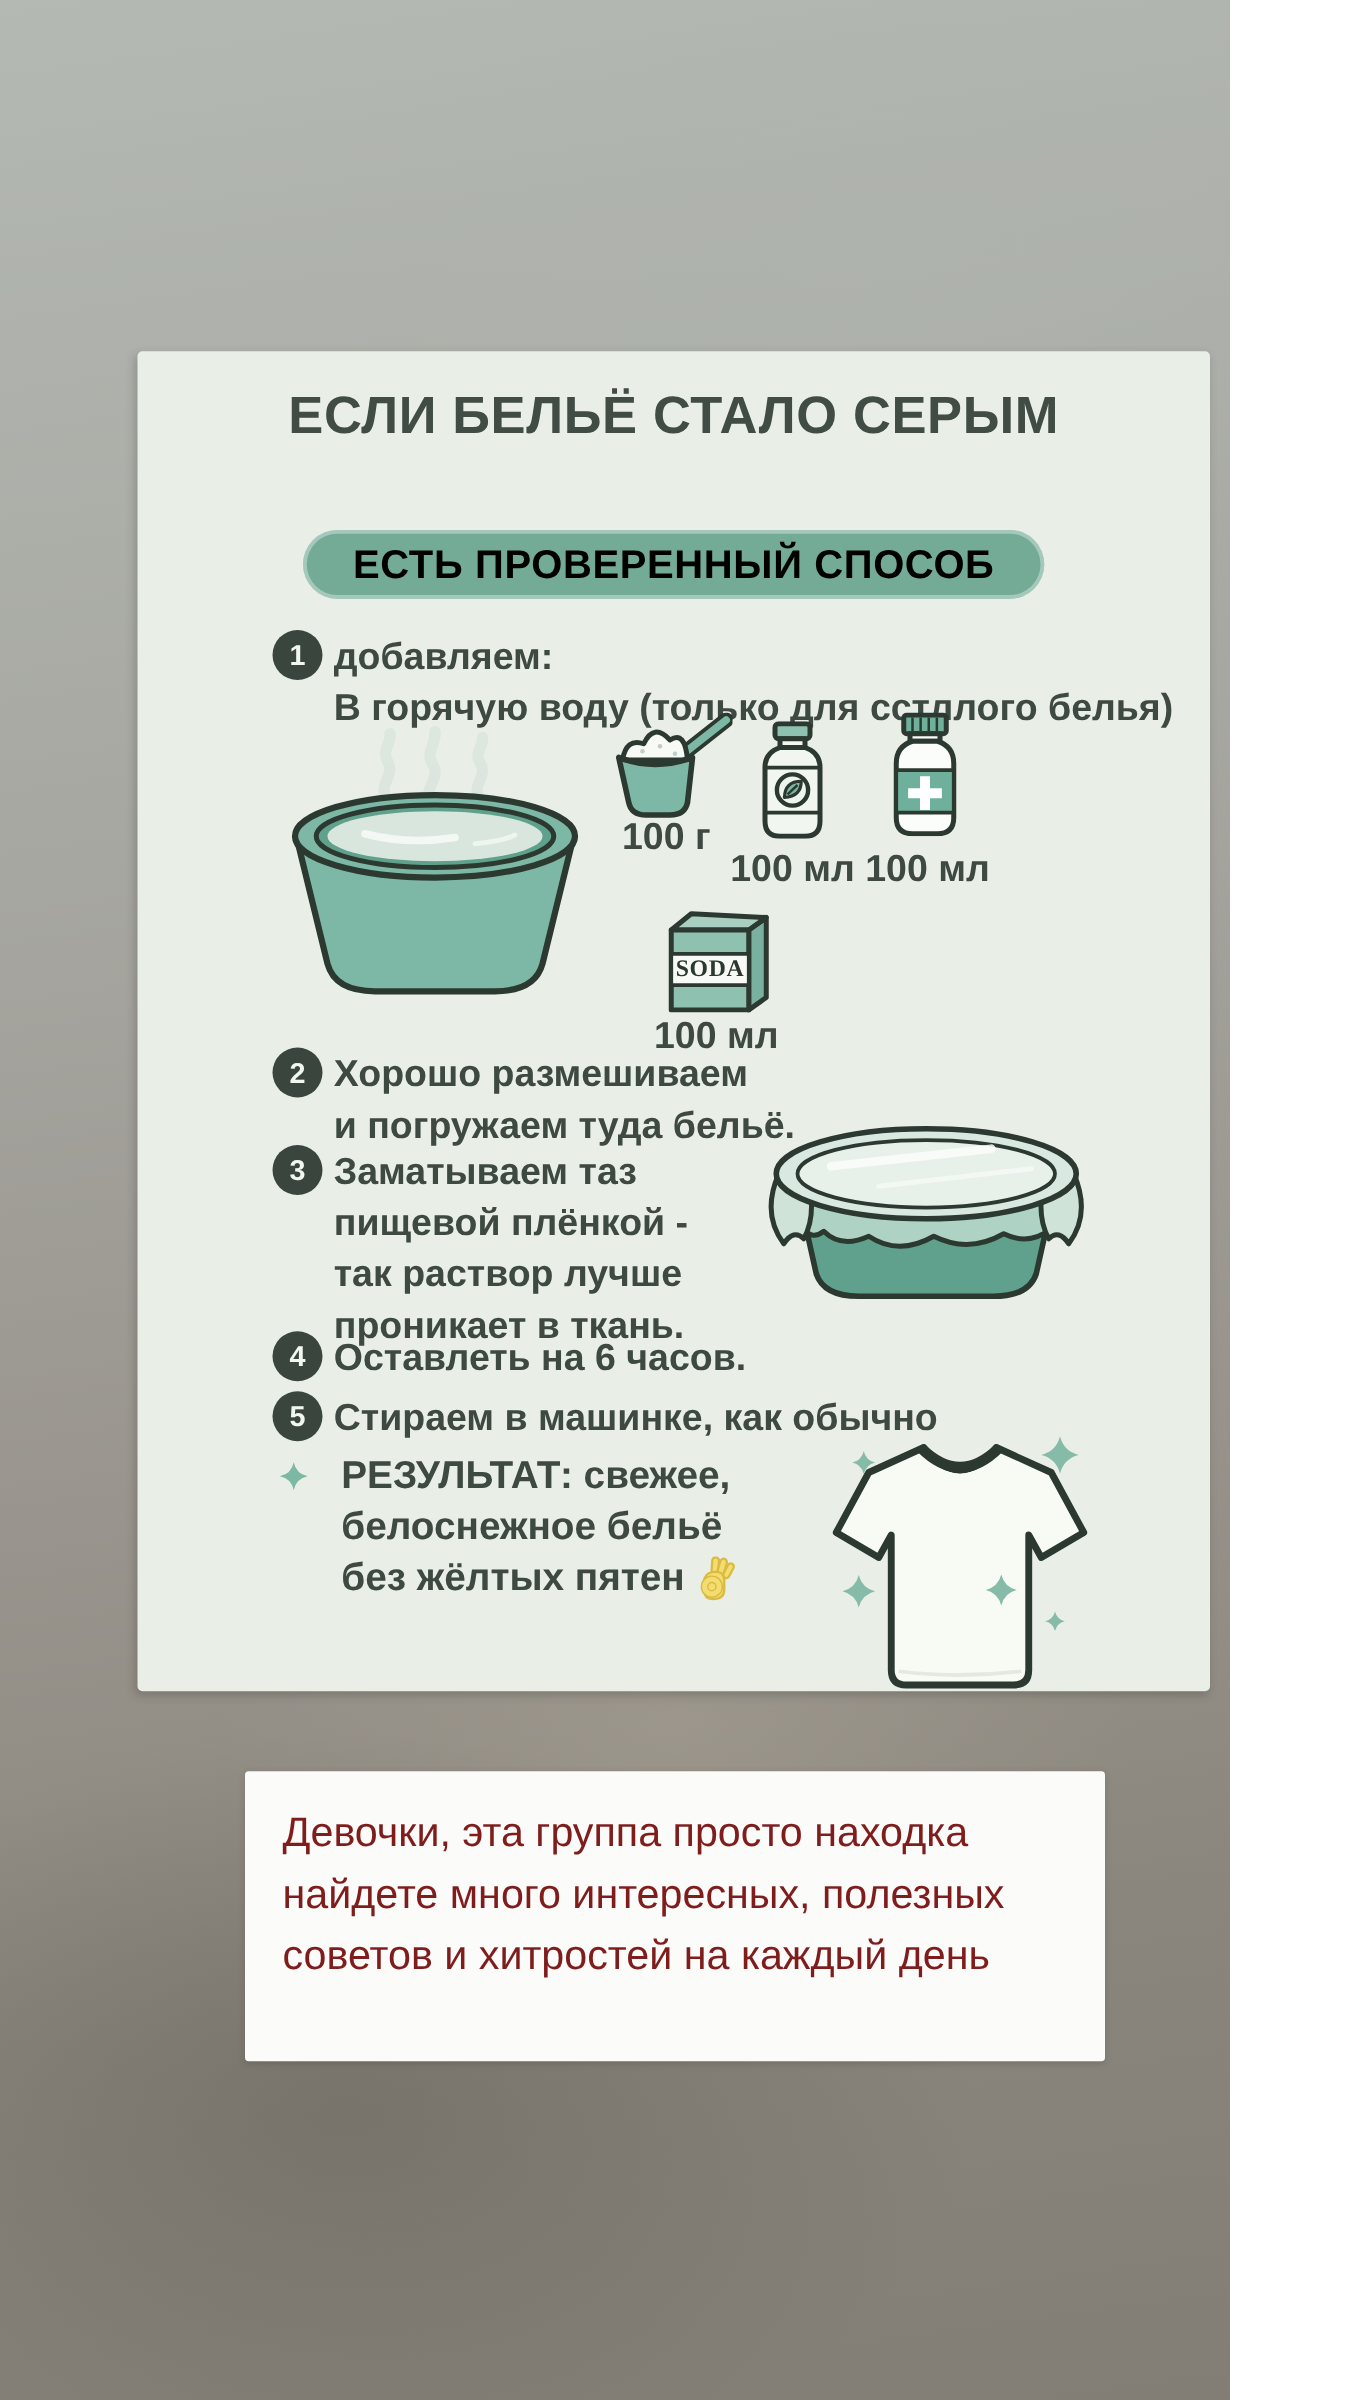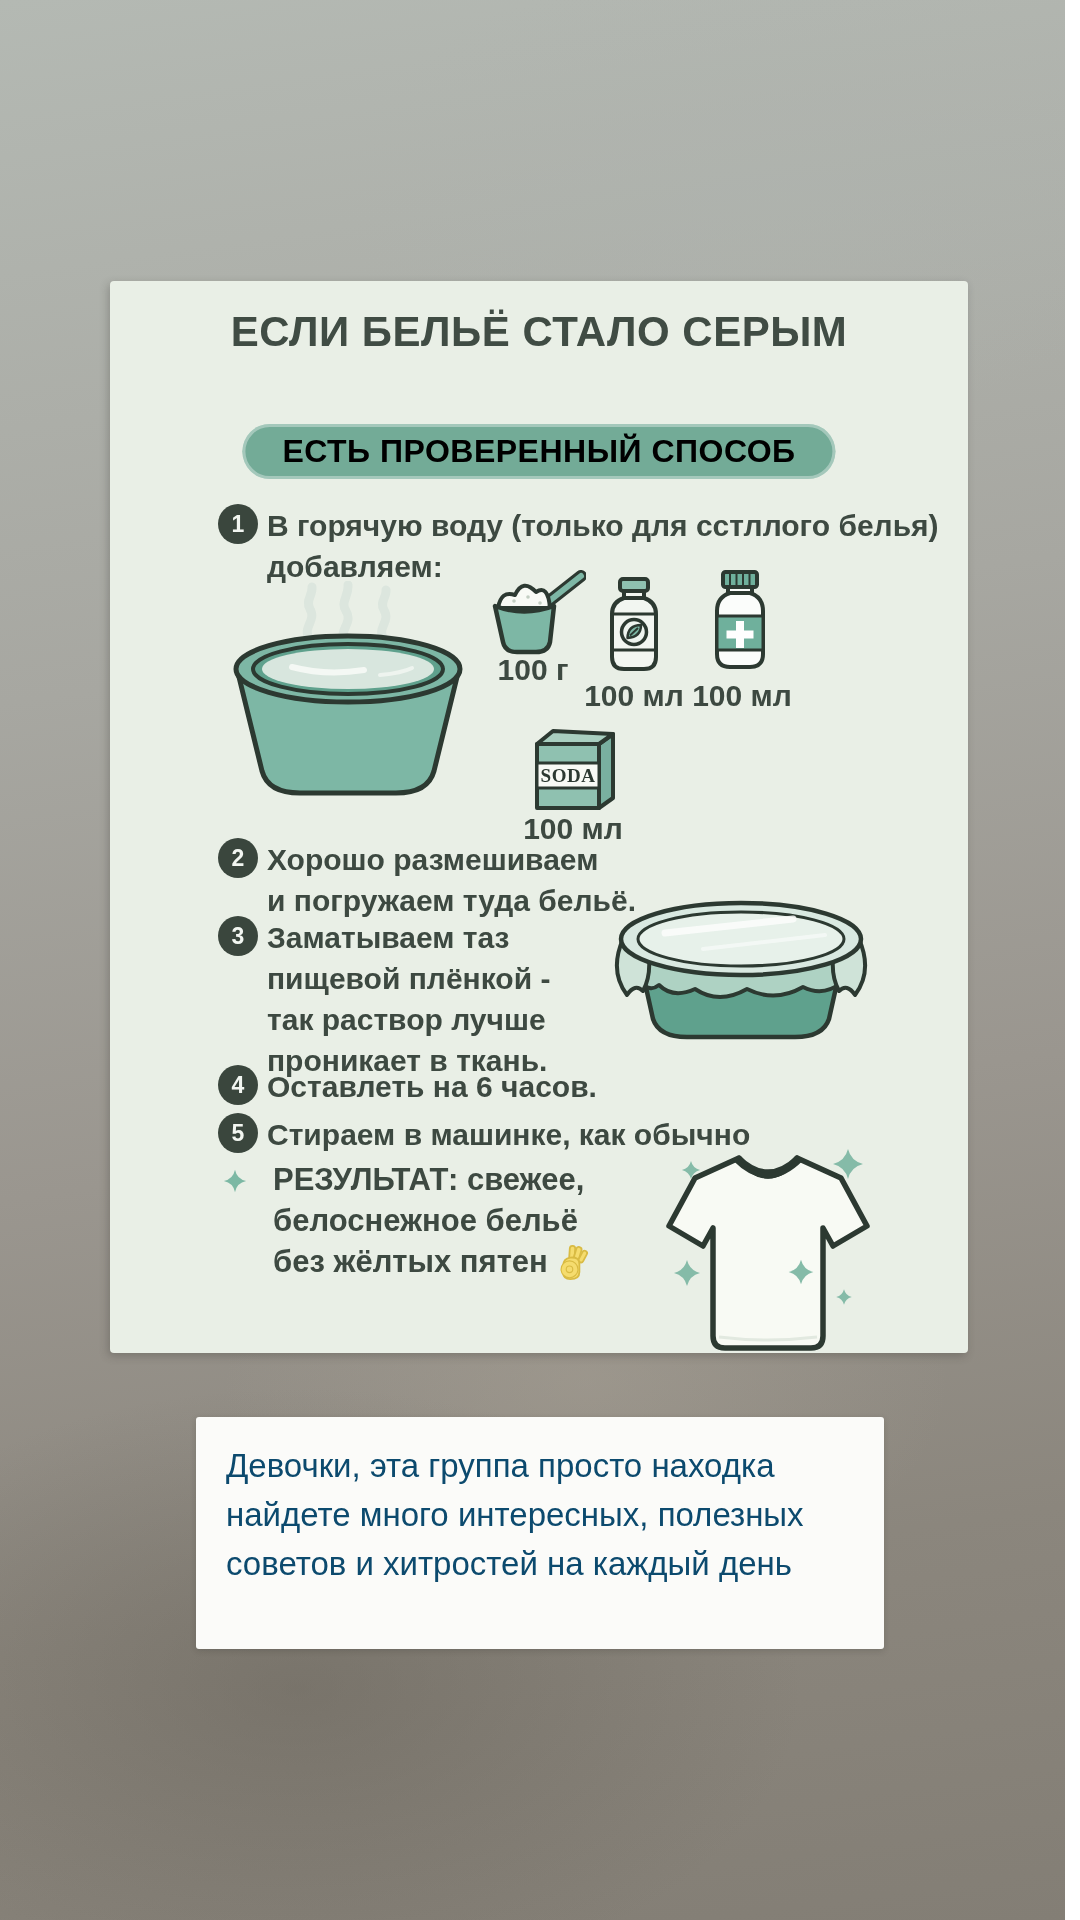--- a/index.html
+++ b/index.html
@@ -1,17 +1,17 @@
 <!DOCTYPE html>
 <html><head>
 <meta charset="utf-8">
 <style>
   html,body{margin:0;padding:0;}
   body{width:1080px;height:1920px;overflow:hidden;font-family:"Liberation Sans",sans-serif;}
-  .stage{position:relative;width:1065px;height:1920px;
+  .stage{position:relative;width:984px;height:1920px;
     background:
       radial-gradient(ellipse 620px 330px at 72% 10%, rgba(175,180,175,.55), rgba(0,0,0,0) 70%),
       radial-gradient(ellipse 700px 420px at 28% 88%, rgba(100,95,86,.45), rgba(0,0,0,0) 72%),
       radial-gradient(ellipse 520px 300px at 55% 72%, rgba(180,172,158,.30), rgba(0,0,0,0) 70%),
       linear-gradient(172deg,#b4b9b3 0%,#a7a7a1 34%,#9a968f 58%,#8b867d 80%,#837e75 100%);
   }
   
   .card{position:absolute;left:110px;top:281px;width:858px;height:1072px;background:#e9efe6;
         border-radius:4px;box-shadow:-2px 3px 8px rgba(40,40,35,.25);}
   .title{position:absolute;top:26px;left:0;width:100%;text-align:center;color:#404c44;
@@ -29,40 +29,40 @@
   .soda-label-text{position:absolute;left:14px;top:45px;width:62px;height:25px;line-height:25px;
         text-align:center;font-weight:700;font-size:19px;letter-spacing:.5px;color:#2c3931;}
   .result{position:absolute;left:112px;top:878px;display:flex;gap:25px;align-items:flex-start;}
   .result-text{color:#3d4941;font-weight:700;font-size:31px;line-height:41px;white-space:nowrap;}
   .result-bullet{margin-top:9px;}
   .okhand{vertical-align:-9px;margin-left:8px;}
   
   .caption{position:absolute;left:196px;top:1417px;width:688px;height:232px;background:#fbfbf9;
            border-radius:3px;box-shadow:0 2px 6px rgba(40,40,35,.18);
            padding:24px 0 0 30px;box-sizing:border-box;}
-  .caption div{color:#0c4a6e;font-size:33px;line-height:49px;font-weight:400;white-space:nowrap;}
+  .caption div{color:#7f1d1d;font-size:33px;line-height:49px;font-weight:400;white-space:nowrap;}
 </style>
 </head>
 <body>
 
 <div class="stage">
 
   <div class="card">
 
     <div class="title">
       <div>ЕСЛИ БЕЛЬЁ СТАЛО СЕРЫМ</div>
     </div>
 
     <div class="badge">ЕСТЬ ПРОВЕРЕННЫЙ СПОСОБ</div>
 
     <div class="step" style="top:222px">
       <div class="stepnum">1</div>
       <div class="steptext">
+        <div>добавляем:</div>
         <div>В горячую воду (только для сстллого белья)</div>
-        <div>добавляем:</div>
       </div>
     </div>
 
     <div class="ill" style="left:112px;top:300px">
       <svg width="252" height="222" viewBox="0 0 252 222">
         <g fill="none" stroke="#dce6de" stroke-width="9" stroke-linecap="round" opacity=".95">
           <path d="M88,58 c-9,-11 7,-18 0,-30 c-5,-8 3,-14 2,-22"></path>
           <path d="M124,62 c-10,-12 8,-19 0,-32 c-6,-9 3,-15 2,-26"></path>
           <path d="M162,58 c-8,-11 7,-17 0,-29 c-5,-8 3,-13 2,-20"></path>
         </g>

